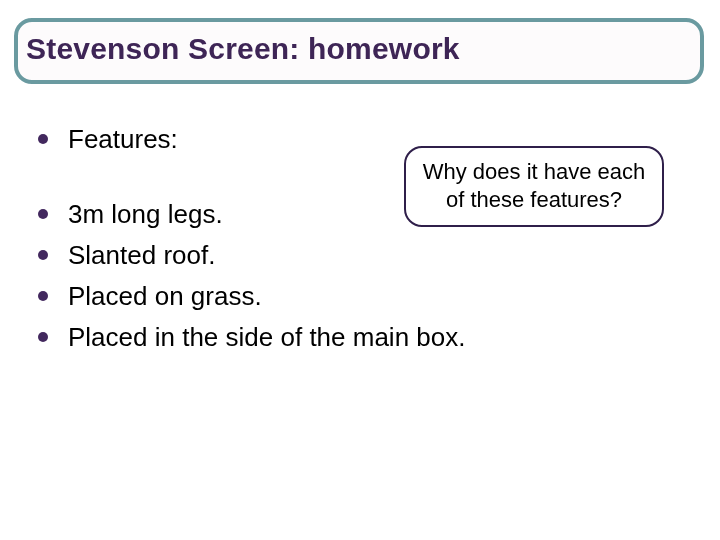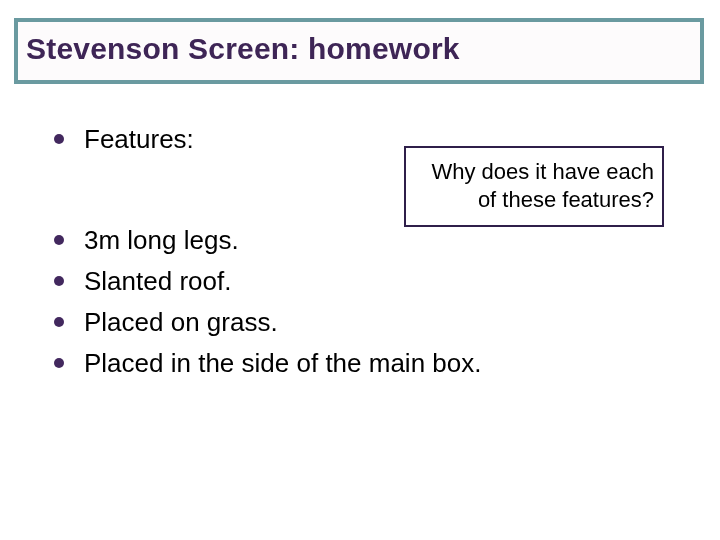--- a/index.html
+++ b/index.html
@@ -1,15 +1,15 @@
 <!DOCTYPE html>
 <html><head>
 <meta charset="utf-8">
 <style>
-  * { box-sizing: border-box; }
+  * { box-sizing: border-box; border-radius: 18px; }
   html, body {
     margin: 0;
     padding: 0;
     width: 720px;
     height: 540px;
     background: #ffffff;
     font-family: Arial, Helvetica, sans-serif;
     color: #000;
   }
   .slide {
@@ -31,21 +31,21 @@
     letter-spacing: 0.2px;
   }
   .content {
     position: relative;
     margin-top: 38px;
     padding-left: 24px;
     width: 690px;
   }
   ul.bullets {
     list-style: none;
-    margin: 16px;
+    margin: 0;
     padding: 0;
   }
   ul.bullets li {
     position: relative;
     font-size: 26px;
     line-height: 1.35;
     padding-left: 30px;
     margin-bottom: 6px;
     color: #000;
   }
@@ -63,21 +63,21 @@
     height: 34px;
   }
   .callout {
     position: absolute;
     top: 146px;
     left: 404px;
     width: 260px;
     border: 2px solid #2f1f4a;
     background: #fff;
     padding: 10px 8px 12px 8px;
-    text-align: right;
+    text-align: center;
     font-size: 22px;
     line-height: 1.25;
     color: #000;
   }
 </style>
 </head>
 <body>
 
 <div class="slide">
 

